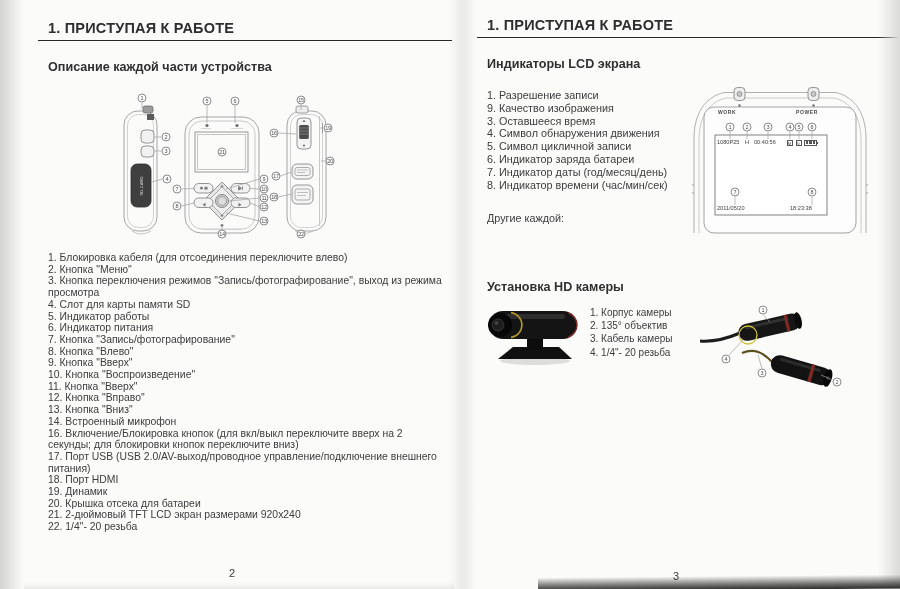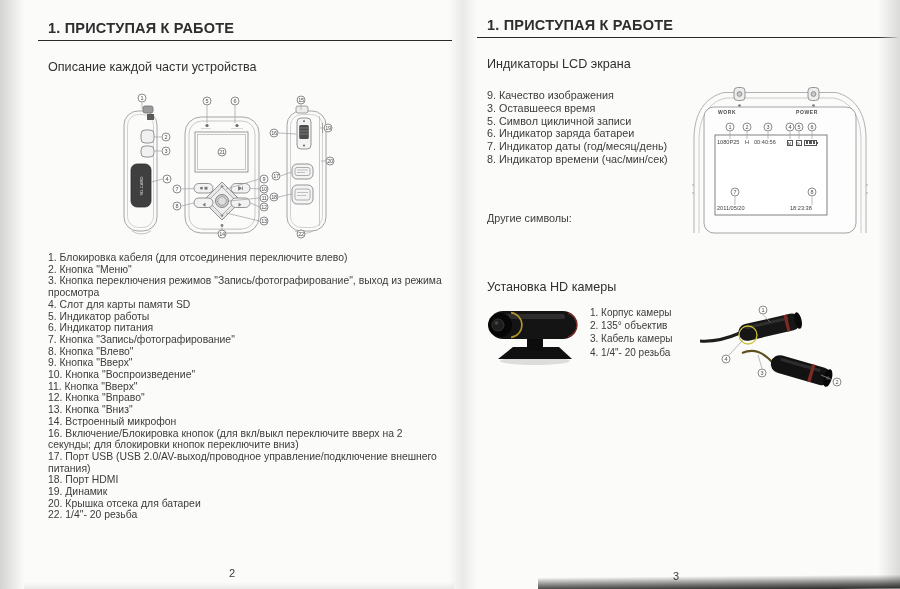--- a/index.html
+++ b/index.html
@@ -19,21 +19,21 @@
   #edge-right{left:878px;top:0;width:22px;height:589px;
     background:linear-gradient(to left,#dadad9,rgba(255,255,255,0));}
   #edge-bottom-dark{left:538px;top:576px;width:364px;height:14px;
     background:linear-gradient(to bottom,rgba(70,70,70,0) 0%,rgba(60,60,58,0.75) 65%,#2c2c2a 100%);
     transform:rotate(-0.5deg);}
   #edge-bottom-light{left:24px;top:582px;width:430px;height:8px;
     background:linear-gradient(to bottom,rgba(0,0,0,0),rgba(0,0,0,0.08));}
 
   .page-h{font-size:14.5px;font-weight:700;color:#2e2e2e;letter-spacing:.2px;white-space:nowrap;}
   .h-rule{height:0;border-top:1.8px solid #282828;}
-  .sec-title{font-size:12.6px;font-weight:400;color:#303030;white-space:nowrap;}
+  .sec-title{font-size:12.6px;font-weight:700;color:#303030;white-space:nowrap;}
 
   .txt-list{font-size:10.4px;line-height:11.7px;color:#3c3c3c;}
   .txt-list .line{margin:0;}
   #list-right{font-size:10.8px;line-height:12.8px;}
   #other-symbols{font-size:10.8px;line-height:12.4px;}
   #other-symbols .label{margin-bottom:1px;}
   #camera-list{font-size:10px;line-height:13.2px;}
   .page-num{font-size:11px;color:#3a3a3a;}
 
   
@@ -203,39 +203,42 @@
     <div class="line">10. Кнопка "Воспроизведение"</div>
     <div class="line">11. Кнопка "Вверх"</div>
     <div class="line">12. Кнопка "Вправо"</div>
     <div class="line">13. Кнопка "Вниз"</div>
     <div class="line">14. Встроенный микрофон</div>
     <div class="line">16. Включение/Блокировка кнопок (для вкл/выкл переключите вверх на 2 секунды; для блокировки кнопок переключите вниз)</div>
     <div class="line">17. Порт USB (USB 2.0/AV-выход/проводное управление/подключение внешнего питания)</div>
     <div class="line">18. Порт HDMI</div>
     <div class="line">19. Динамик</div>
     <div class="line">20. Крышка отсека для батареи</div>
+    <div class="line">21. 2-дюймовый TFT LCD экран размерами 920x240</div>
     <div class="line">22. 1/4"- 20 резьба</div>
   </div>
 <div class="abs page-num" style="left:222px;top:567px;width:20px;text-align:center;">2</div>
 
 <div class="abs page-h" style="left:487px;top:17px;">1. ПРИСТУПАЯ К РАБОТЕ</div>
 <div class="abs h-rule" style="left:477px;top:37px;width:420px;"></div>
 <div class="abs sec-title" style="left:487px;top:57px;">Индикаторы LCD экрана</div>
 
 <div class="abs txt-list" id="list-right" style="left:487px;top:89px;width:210px;">
+    <div class="line">1. Разрешение записи</div>
     <div class="line">9. Качество изображения</div>
     <div class="line">3. Оставшееся время</div>
+    <div class="line">4. Символ обнаружения движения</div>
     <div class="line">5. Символ цикличной записи</div>
     <div class="line">6. Индикатор заряда батареи</div>
     <div class="line">7. Индикатор даты (год/месяц/день)</div>
     <div class="line">8. Индикатор времени (час/мин/сек)</div>
   </div>
 
 <div class="abs" id="other-symbols" style="left:487px;top:212px;width:210px;">
-  <div class="label">Другие символы:</div>
+  <div class="label">Другие каждой:</div>
 </div>
 
 <div class="diagram" style="left:690px;top:85px;width:180px;height:150px;">
   <svg width="180" height="150" viewBox="0 0 180 150">
     <g stroke="#a8a8a8" stroke-width="0.9" fill="none">
       <path d="M4,54 C4,27 16,12 34,7.5 L146,7.5 C164,12 176,27 176,54"></path>
       <path d="M4,54 V148 M176,54 V148"></path>
       <path d="M9,56 C9,31 19,17 36,13 L144,13 C161,17 171,31 171,56" stroke="#c4c4c4"></path>
       <path d="M9,56 V148 M171,56 V148" stroke="#c4c4c4"></path>
       <g fill="#ececec" stroke="#8a8a8a">

